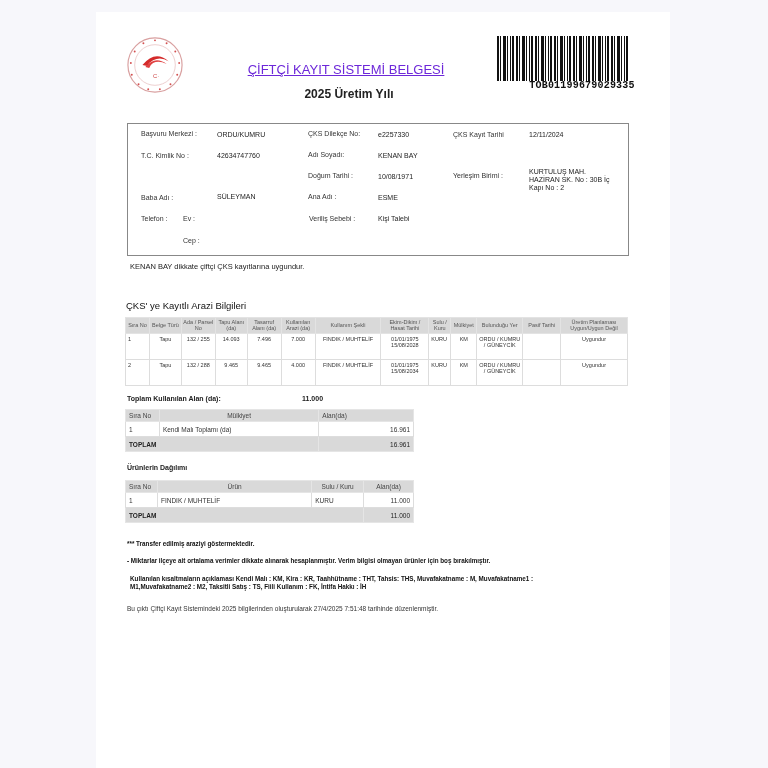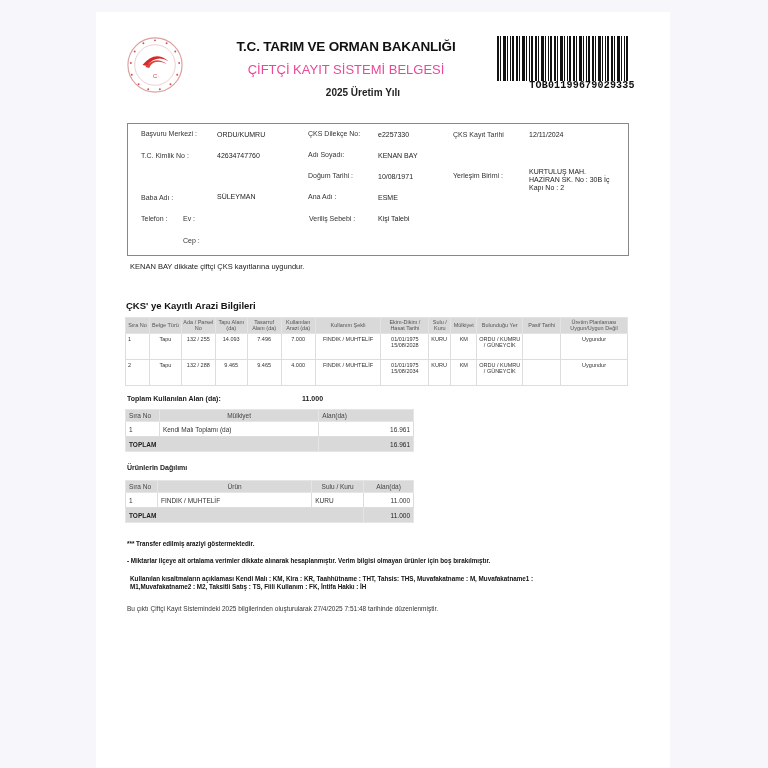--- a/index.html
+++ b/index.html
@@ -17,44 +17,44 @@
   .abs { position:absolute; }
   .logo {
     position:absolute; left:30px; top:24px; width:58px; height:58px;
   }
   .title1 {
     position:absolute; left:130px; top:27px; width:240px; text-align:center;
     font-weight:bold; font-size:13.5px; color:#111; letter-spacing:-0.2px;
   }
   .title2 {
     position:absolute; left:130px; top:50px; width:240px; text-align:center;
-    font-size:13px; color:#ec4899; 
+    font-size:13px; color:#6d28d9; text-decoration:underline;
   }
   .title3 {
-    position:absolute; left:147px; top:75px; width:240px; text-align:center;
-    font-weight:bold; font-size:10px; color:#222;
+    position:absolute; left:133px; top:75px; width:240px; text-align:center;
+    font-weight:bold; font-size:12px; color:#222;
   }
   .barcode {
     position:absolute; left:401px; top:24px; width:132px; height:45px;
     background: repeating-linear-gradient(90deg,
       #111 0 2px, #fff 2px 3px, #111 3px 4px, #fff 4px 6px, #111 6px 9px, #fff 9px 10px,
       #111 10px 11px, #fff 11px 13px, #111 13px 14px, #fff 14px 15px, #111 15px 17px, #fff 17px 19px);
   }
   .barcode-text {
     position:absolute; left:416px; top:68px; width:140px; text-align:center;
     font-family:"Liberation Mono", monospace; font-weight:bold; font-size:10px; letter-spacing:0.2px; color:#111;
   }
   .infobox {
     position:absolute; left:31px; top:111px; width:500px; height:131px;
     border:1px solid #888;
   }
   .lbl, .val { position:absolute; font-size:7px; color:#333; white-space:nowrap; }
   .val { color:#222; }
   .note { position:absolute; font-size:7.5px; color:#222; }
-  .section-title { position:absolute; font-weight:bold; font-size:9.5px; color:#111; }
+  .section-title { position:absolute; font-weight:normal; font-size:9.5px; color:#111; }
   table { border-collapse:collapse; position:absolute; }
   .landtbl { left:29px; top:305px; width:503px; font-size:5.5px; }
   .landtbl th { background:#d9d9d9; font-weight:normal; color:#555; padding:1px 1px; border:1px solid #e3e3e3; line-height:1.15; text-align:center; }
   .landtbl td { border:1px solid #ddd; padding:2px 1px; vertical-align:top; text-align:center; color:#333; line-height:1.2; height:21px; }
   .landtbl td.left { text-align:left; padding-left:2px; }
   .bold { font-weight:bold; }
   .subtbl { font-size:6.5px; }
   .subtbl th { background:#d9d9d9; font-weight:normal; color:#444; padding:2px 3px; text-align:center; border:1px solid #e5e5e5; }
   .subtbl td { padding:2px 3px; border:1px solid #ddd; color:#333; height:10px; }
   .subtbl tr.total td { background:#d9d9d9; font-weight:bold; color:#222; border-color:#e5e5e5; }
@@ -83,21 +83,20 @@
       <circle cx="6" cy="40" r="1"></circle>
         <circle cx="5" cy="28" r="1"></circle>
         <circle cx="9" cy="16" r="1"></circle>
       <circle cx="18" cy="7.5" r="1"></circle>
     </g>
     <path d="M17 30 Q30 14 44 26 Q36 21 28 25 Q24 27 22 31 Z" fill="#d42a2a"></path>
     <path d="M20 32 Q30 20 42 29 Q34 25 28 28 Q25 30 24 33 Z" fill="#e04040"></path>
     <text x="28" y="43" font-size="6" fill="#c44" font-family="Liberation Sans, sans-serif">C·</text>
   </svg>
 
-  <div class="title1">T.C. TARIM VE ORMAN BAKANLIĞI</div>
   <div class="title2">ÇİFTÇİ KAYIT SİSTEMİ BELGESİ</div>
   <div class="title3">2025  Üretim Yılı</div>
 
   <div class="barcode"></div>
   <div class="barcode-text">TOB01199679029335</div>
 
   <div class="infobox">
     <span class="lbl" style="left:13px;top:6px;">Başvuru Merkezi :</span>
     <span class="val" style="left:89px;top:7px;">ORDU/KUMRU</span>
     <span class="lbl" style="left:180px;top:6px;">ÇKS Dilekçe No:</span>

